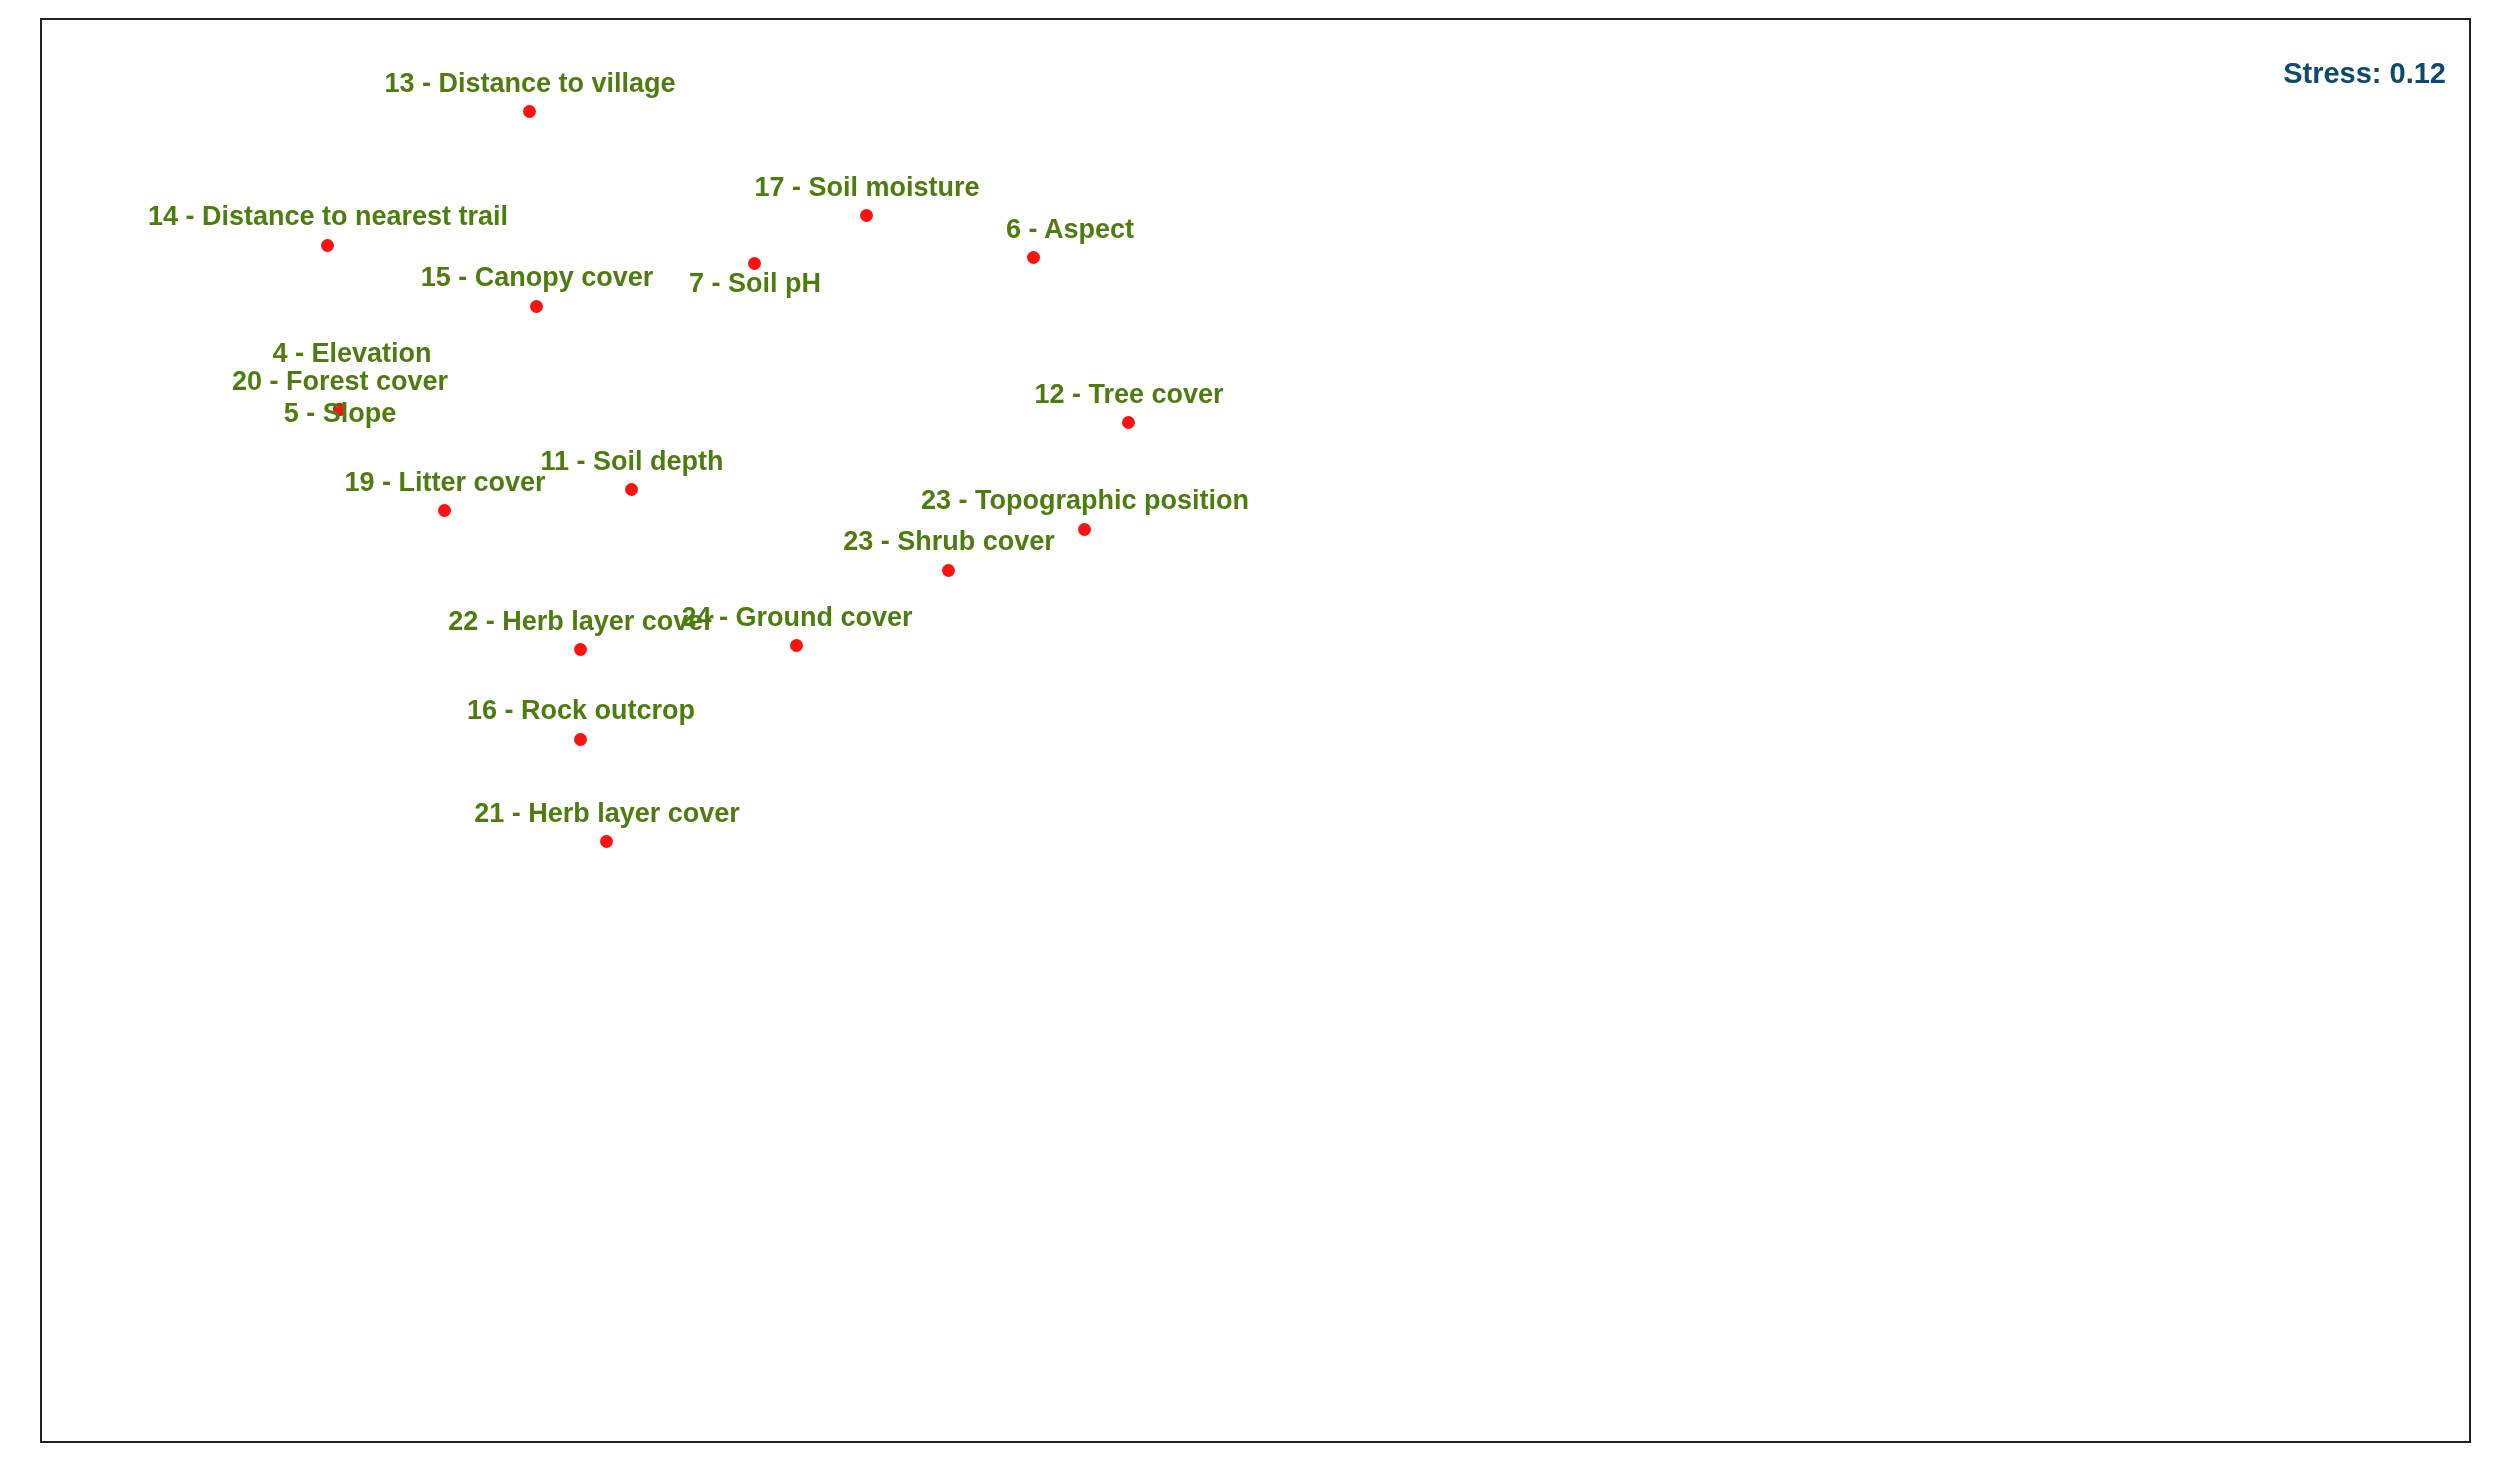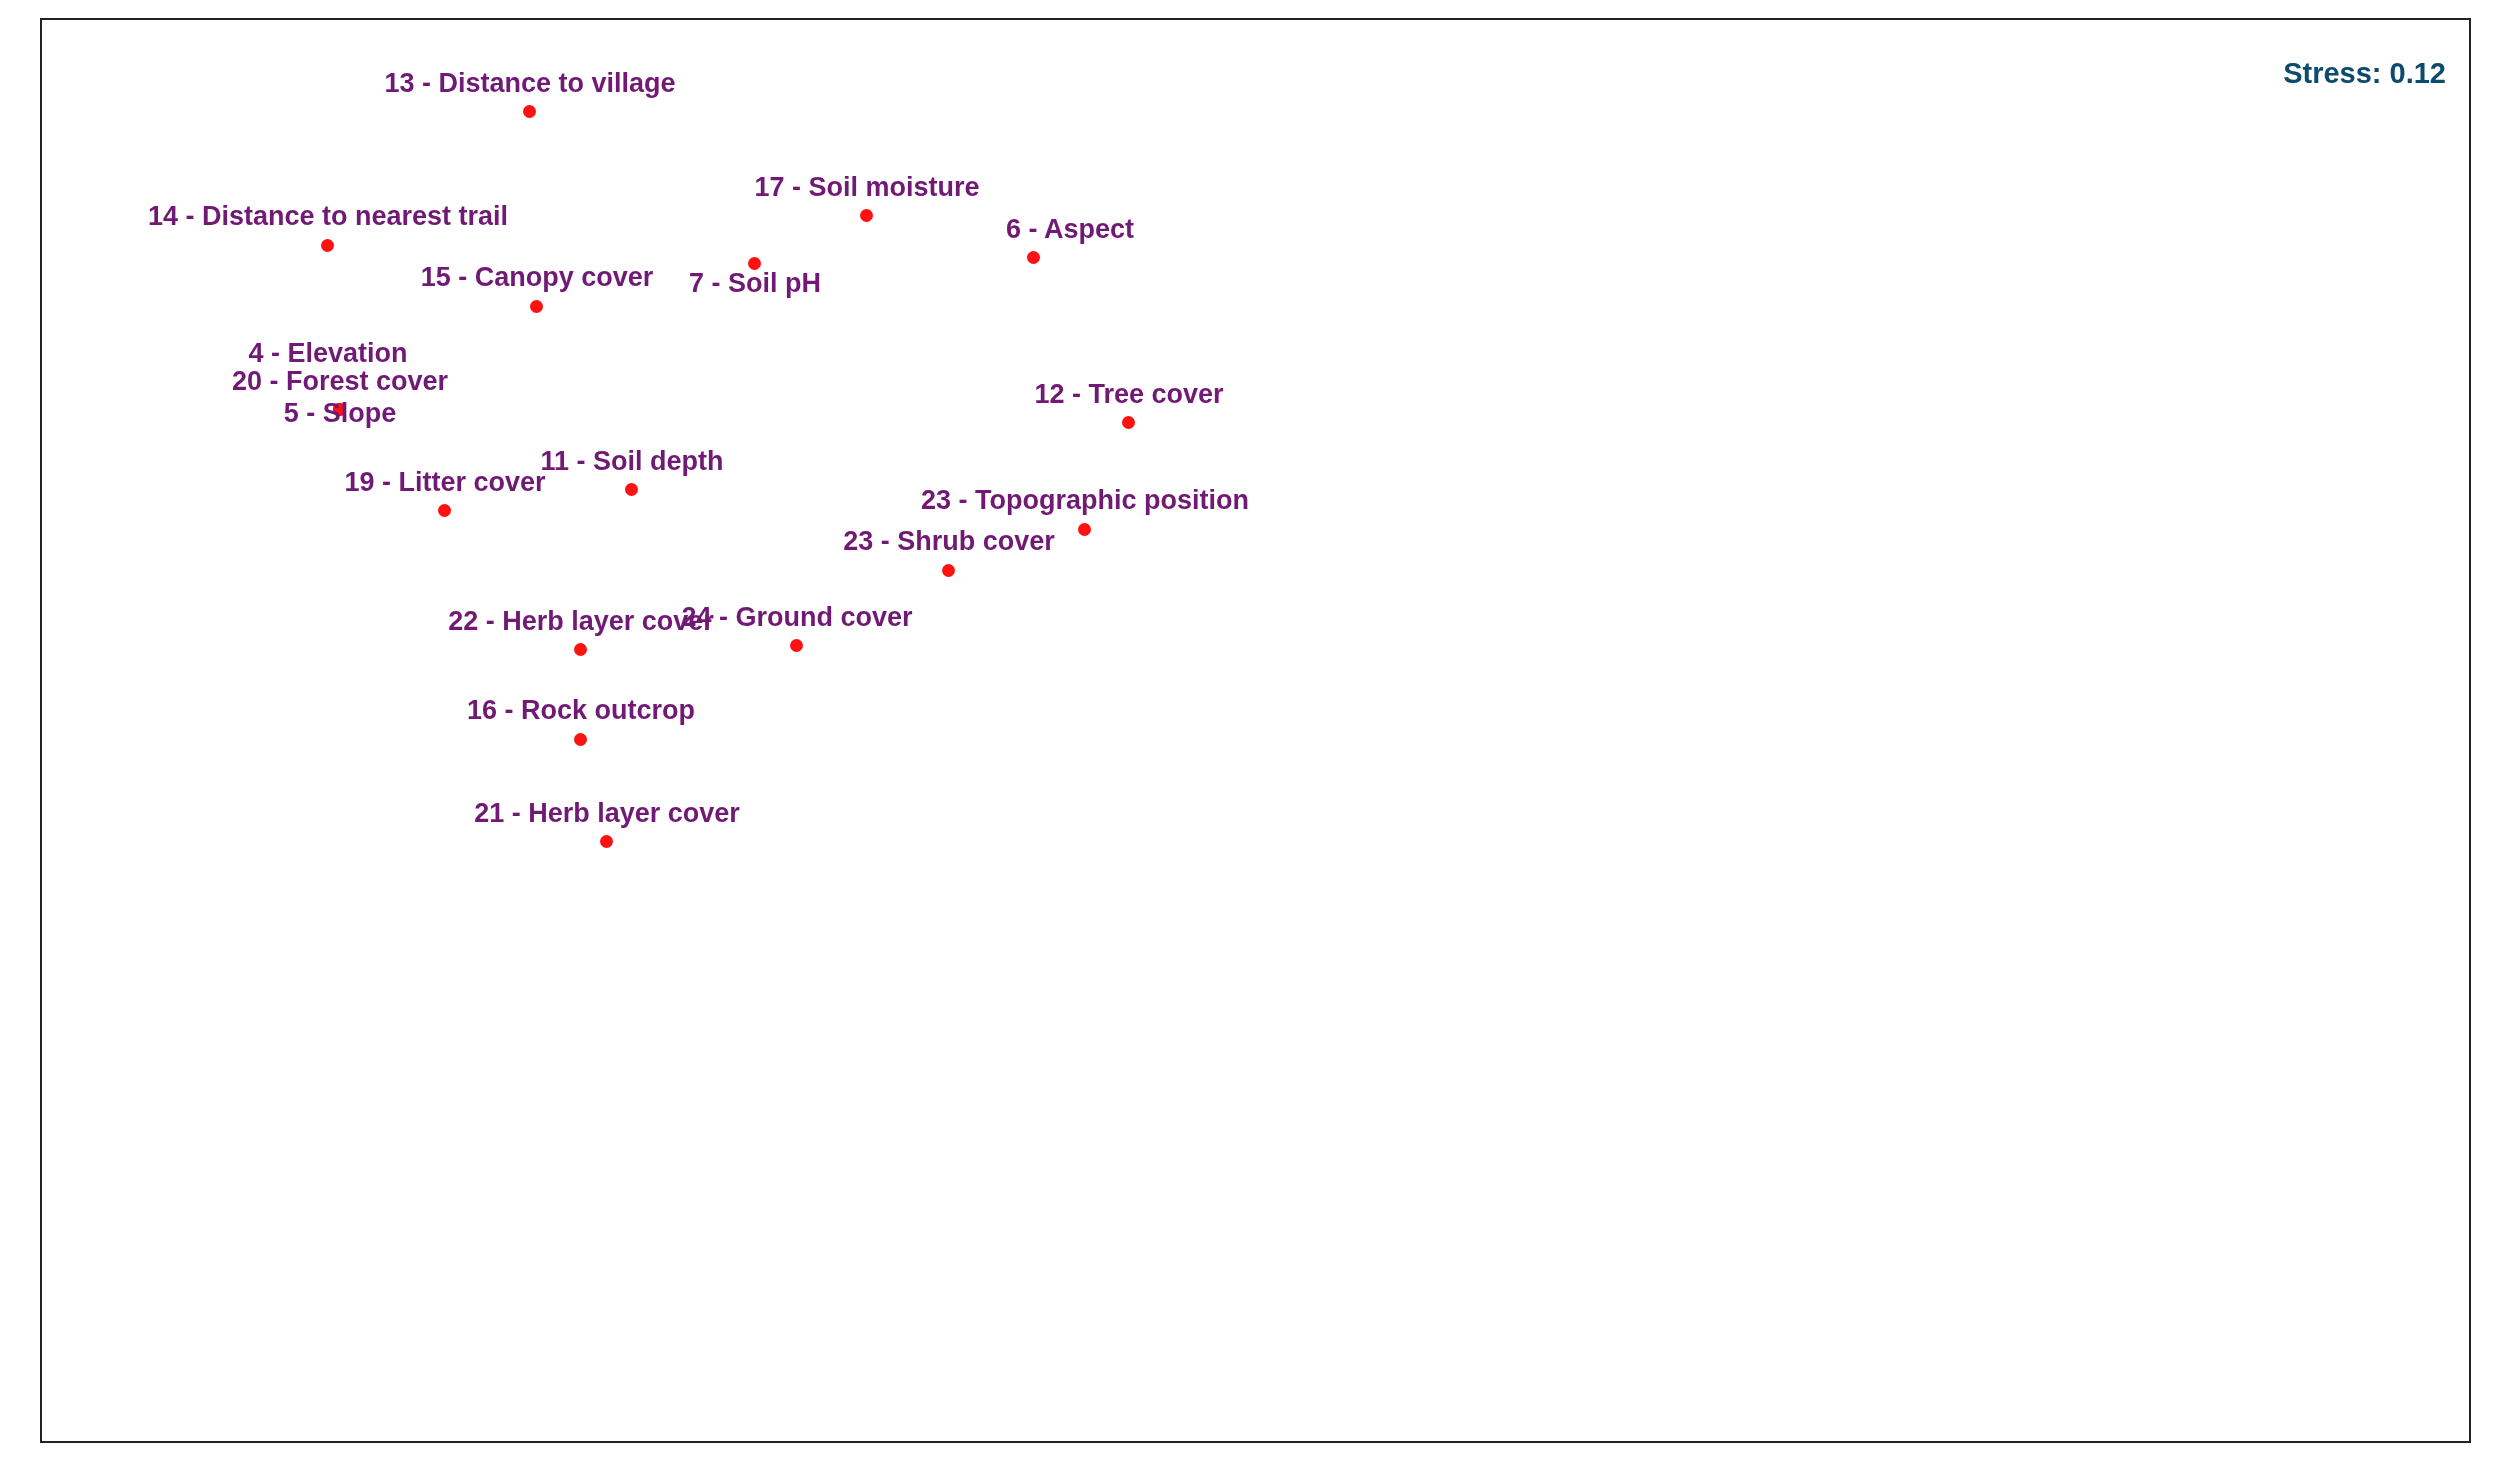--- a/index.html
+++ b/index.html
@@ -45,21 +45,21 @@
     height: 13px;
     margin-left: -6.6px;
     margin-top: -6.6px;
     border-radius: 50%;
     background: #fd1111;
   }
   .point-label {
     position: absolute;
     font-size: 27px;
     font-weight: bold;
-    color: #701a75;
+    color: #4d7c0f;
     white-space: nowrap;
     transform: translate(-50%, -100%);
     line-height: 1.18;
     text-align: center;
   }
 </style>
 </head>
 <body>
 
 <div id="plot-frame">
@@ -70,21 +70,21 @@
       <div class="point-label" style="left: 825px; top: 184px;">17 - Soil moisture</div>
       <div class="point" style="left: 286px; top: 226px;"></div>
       <div class="point-label" style="left: 286px; top: 213px;">14 - Distance to nearest trail</div>
       <div class="point" style="left: 713px; top: 244px;"></div>
       <div class="point-label" style="left: 713px; top: 232px; margin-top: 48px;">7 - Soil pH</div>
       <div class="point" style="left: 992px; top: 238px;"></div>
       <div class="point-label" style="left: 992px; top: 226px; margin-left: 36px;">6 - Aspect</div>
       <div class="point" style="left: 495px; top: 287px;"></div>
       <div class="point-label" style="left: 495px; top: 274px;">15 - Canopy cover</div>
       <div class="point" style="left: 298px; top: 390px;"></div>
-      <div class="point-label" style="left: 286px; top: 350px;">4 - Elevation</div>
+      <div class="point-label" style="left: 310px; top: 350px;">4 - Elevation</div>
       <div class="point" style="left: 298px; top: 390px;"></div>
       <div class="point-label" style="left: 298px; top: 378px;">20 - Forest cover</div>
       <div class="point" style="left: 298px; top: 390px;"></div>
       <div class="point-label" style="left: 298px; top: 410px;">5 - Slope</div>
       <div class="point" style="left: 1087px; top: 403px;"></div>
       <div class="point-label" style="left: 1087px; top: 391px;">12 - Tree cover</div>
       <div class="point" style="left: 590px; top: 470px;"></div>
       <div class="point-label" style="left: 590px; top: 458px;">11 - Soil depth</div>
       <div class="point" style="left: 403px; top: 491px;"></div>
       <div class="point-label" style="left: 403px; top: 479px;">19 - Litter cover</div>

